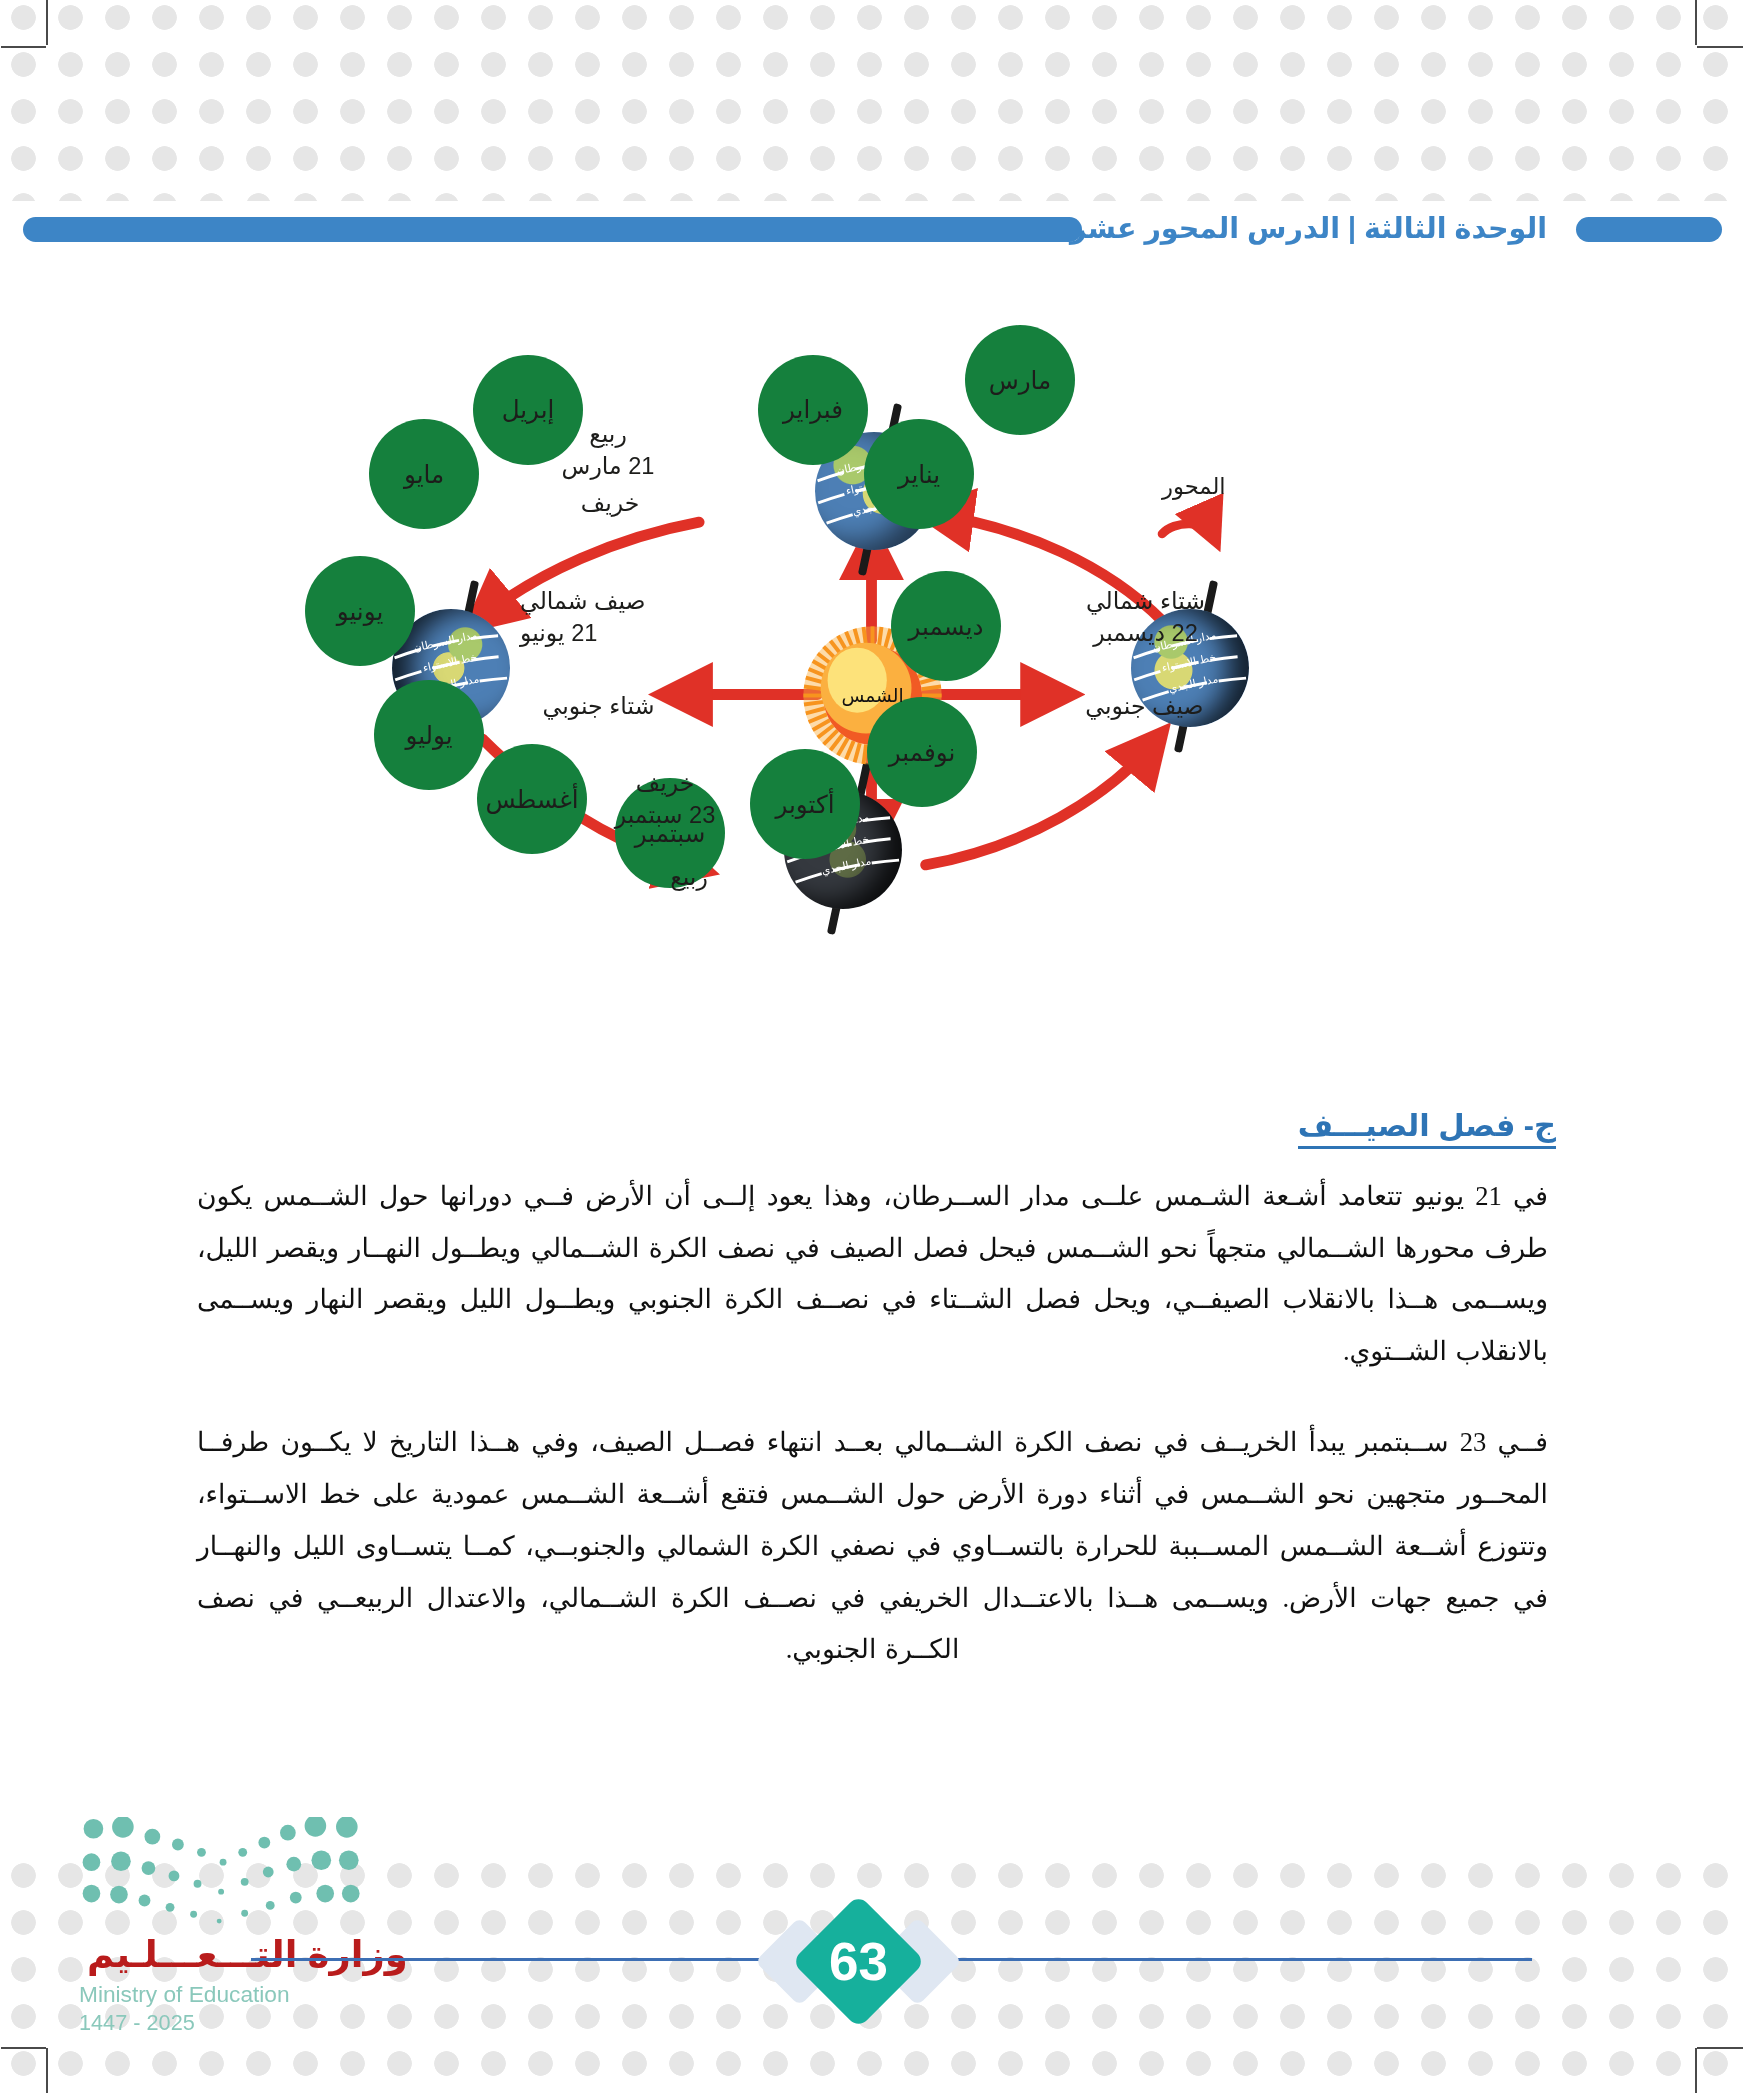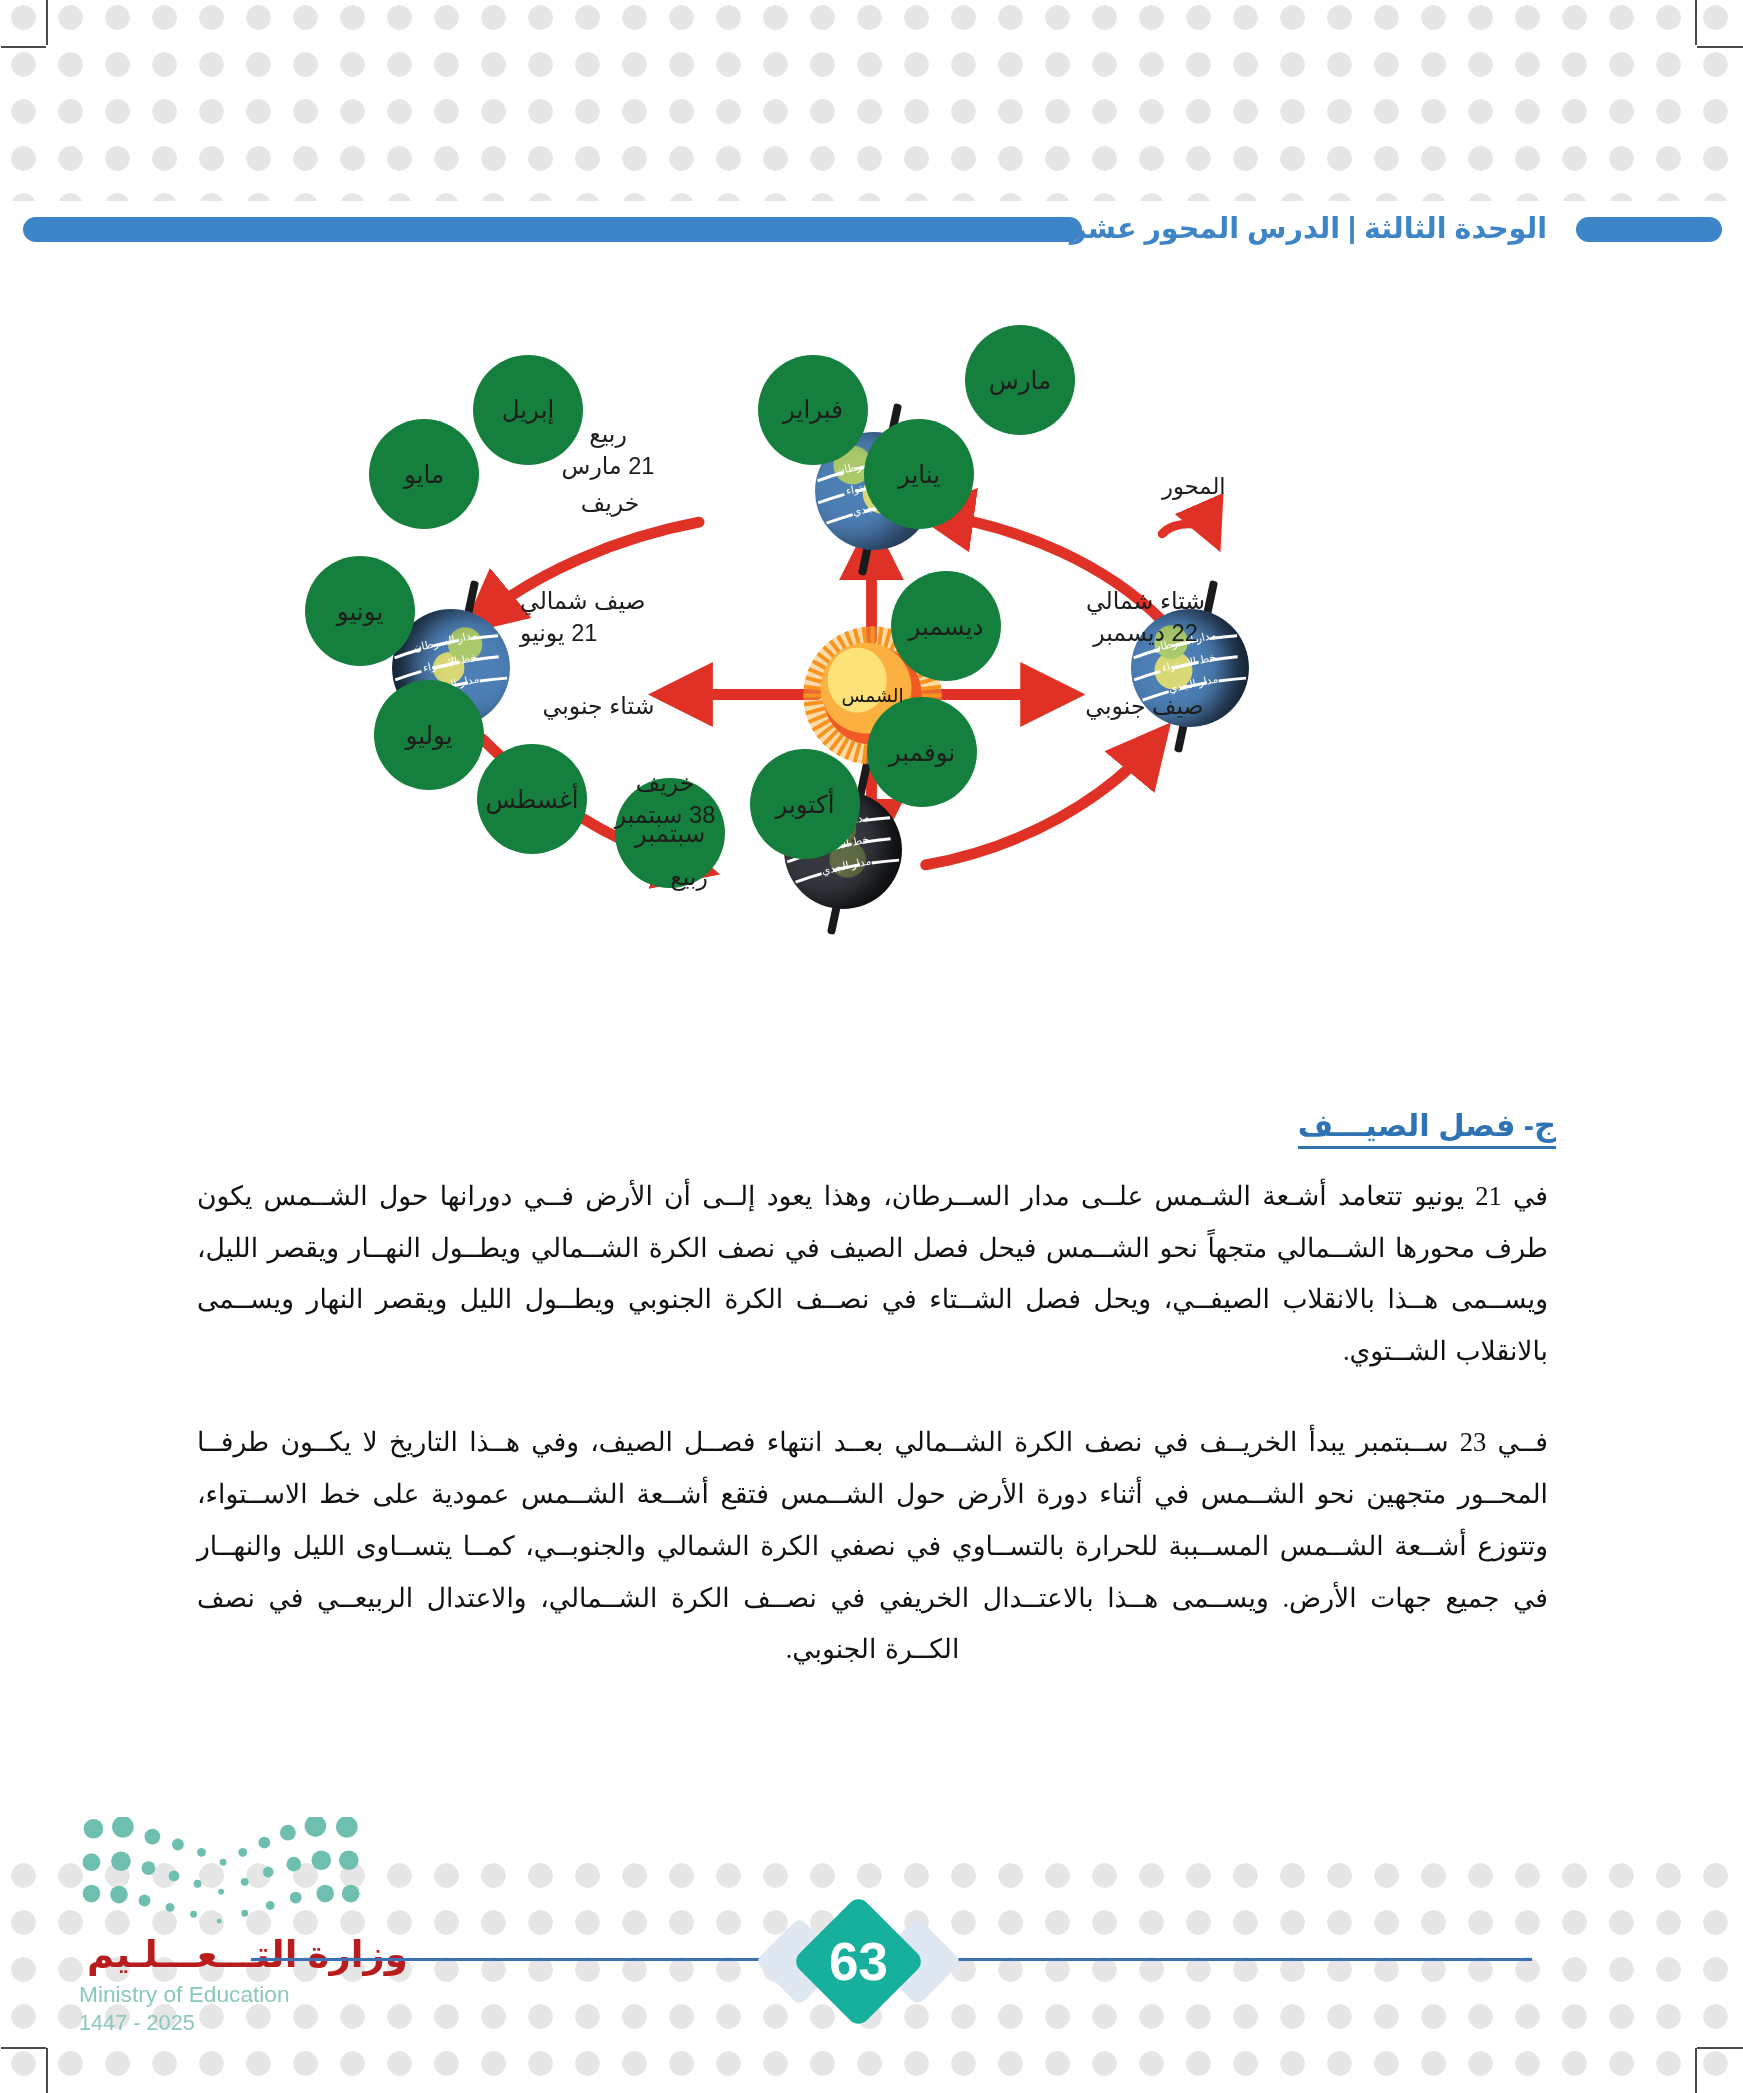--- a/index.html
+++ b/index.html
@@ -405,21 +405,21 @@
     <div>شتاء شمالي</div>
     <div>22 ديسمبر</div>
   </div>
 
   <div class="seasonlabel" style="left:694px;top:366px;width:153px;text-align:center;">
     <div>صيف جنوبي</div>
   </div>
 
   <div class="seasonlabel" style="left:212px;top:443px;width:158px;text-align:center;">
     <div>خريف</div>
-    <div>38 سبتمبر</div>
+    <div>23 سبتمبر</div>
   </div>
 
   <div class="seasonlabel" style="left:261px;top:537px;width:108px;text-align:center;">
     <div>ربيع</div>
   </div>
 
 </div>
 
 <div id="content">
 

